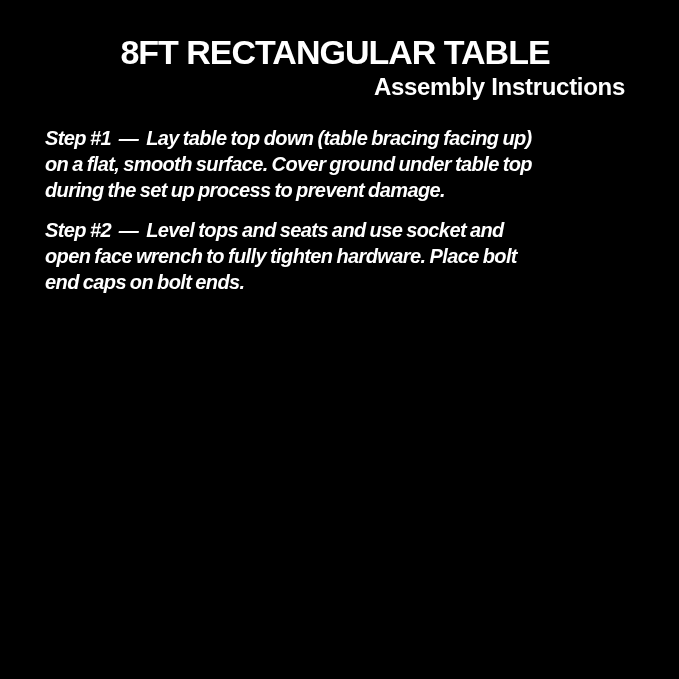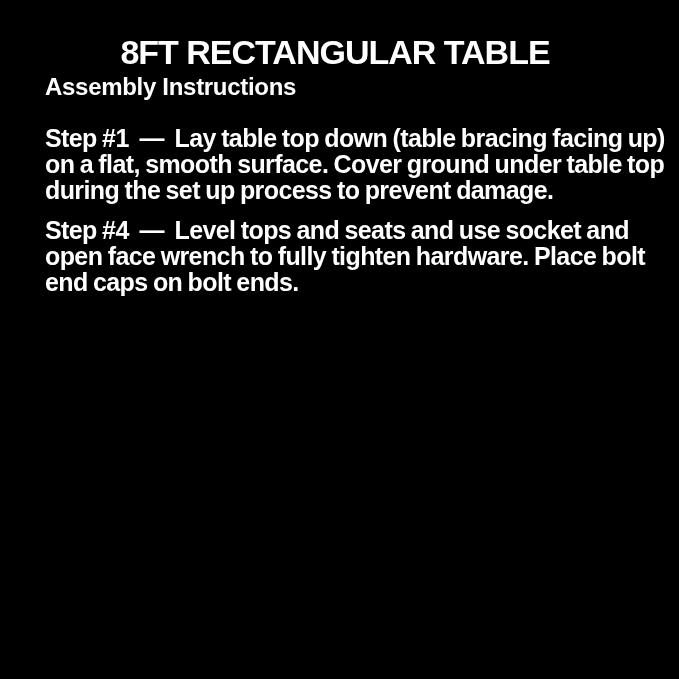--- a/index.html
+++ b/index.html
@@ -23,44 +23,45 @@
     font-size: 34px;
     line-height: 38px;
     letter-spacing: -1px;
     text-align: center;
     white-space: nowrap;
   }
   .subtitle {
     font-size: 24px;
     line-height: 30px;
     letter-spacing: -0.3px;
-    text-align: left;
+    text-align: right;
     margin-top: 1px;
     white-space: nowrap;
   }
   .steps {
     margin-top: 23px;
   }
   .step {
-    font-size: 25px;
+    font-size: 20px;
     line-height: 26px;
     letter-spacing: -0.6px;
     word-spacing: -1px;
     white-space: pre;
     margin: 0 0 14px 0;
+    font-style: italic;
   }
 </style>
 </head>
 <body>
 
 <div class="page">
   <div class="title">8FT RECTANGULAR TABLE</div>
   <div class="subtitle">Assembly Instructions</div>
 
   <div class="steps">
     <p class="step">Step #1  —  Lay table top down (table bracing facing up)
 on a flat, smooth surface. Cover ground under table top
 during the set up process to prevent damage.</p>
-    <p class="step">Step #4  —  Level tops and seats and use socket and
+    <p class="step">Step #2  —  Level tops and seats and use socket and
 open face wrench to fully tighten hardware. Place bolt
 end caps on bolt ends.</p>
   </div>
 </div>
 
 </body></html>

